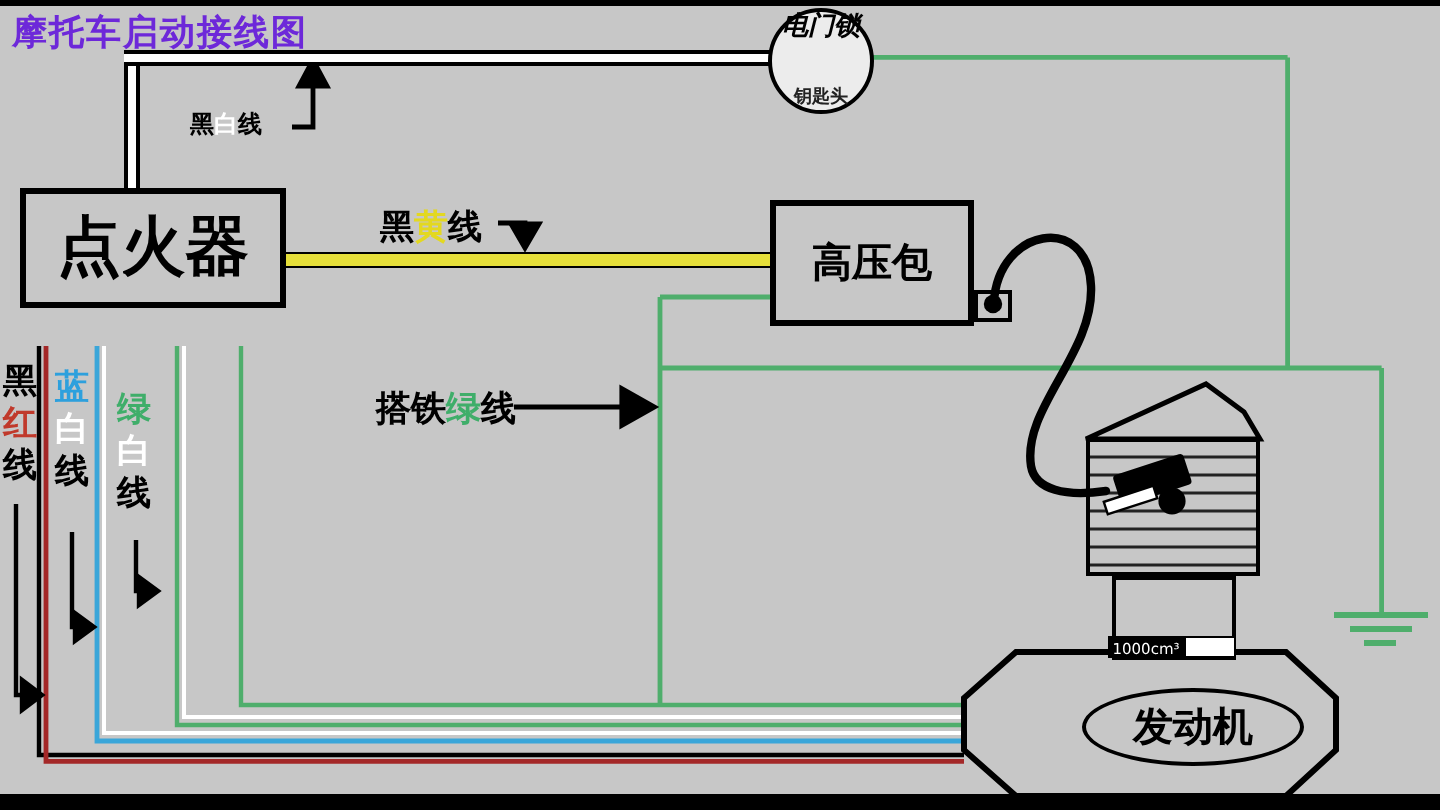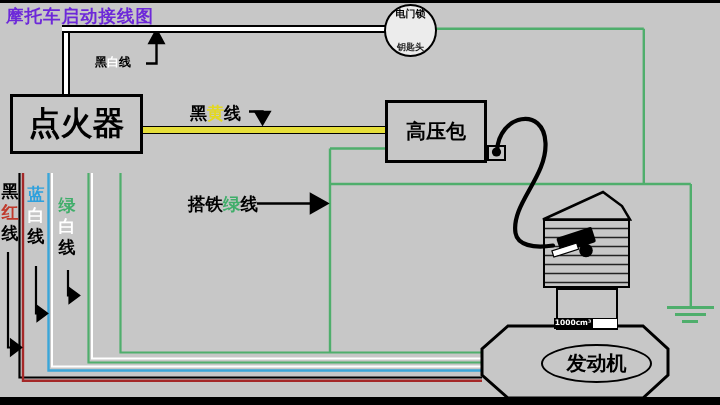--- a/index.html
+++ b/index.html
@@ -18,27 +18,27 @@
   
   .box{position:absolute;border:3px solid #000;background:#c7c7c7;display:flex;align-items:center;justify-content:center;}
   #igniter{left:10px;top:94px;width:133px;height:60px;font-size:32px;font-weight:bold;}
   #coil{left:385px;top:100px;width:102px;height:63px;font-size:20px;font-weight:bold;text-align:right;}
   #terminal{left:487px;top:145px;width:19px;height:16px;border:2px solid #000;background:#c7c7c7;}
   #switch-circle{
     position:absolute;left:384px;top:4px;width:53px;height:53px;border:2.5px solid #000;
     border-radius:50%;background:#ececec;display:flex;flex-direction:column;
     align-items:center;justify-content:center;line-height:1.05;
   }
-  #switch-circle .main{font-size:10px;font-weight:bold;}
+  #switch-circle .main{font-size:13px;font-weight:bold;font-style:italic;}
   #switch-circle .sub{font-size:9px;font-weight:bold;color:#222;margin-top:24px;}
   
   #head{left:543px;top:219px;width:87px;height:69px;border:2.5px solid #000;background:#c7c7c7;position:absolute;}
   #neck{left:556px;top:288px;width:62px;height:42px;border:2.5px solid #000;background:#c7c7c7;position:absolute;}
   #cc-black{left:554px;top:318px;width:38px;height:11px;background:#000;color:#fff;font-size:7.5px;
-    display:flex;align-items:flex-start;justify-content:center;position:absolute;font-weight:bold;}
+    display:flex;align-items:flex-end;justify-content:center;position:absolute;font-weight:normal;}
   #cc-white{left:592px;top:318px;width:26px;height:11px;background:#fff;border:1px solid #000;position:absolute;}
   #engine-ellipse{
     position:absolute;left:541px;top:344px;width:111px;height:39px;border:2.5px solid #000;
     border-radius:50%;background:#c7c7c7;display:flex;align-items:center;justify-content:center;
     font-size:20px;font-weight:bold;
   }
   
   #bw-v{left:62px;top:25px;width:8px;height:70px;background:#fff;border-left:2px solid #000;border-right:2px solid #000;position:absolute;}
   #bw-h{left:62px;top:25px;width:323px;height:8px;background:#fff;border-top:2px solid #000;border-bottom:2px solid #000;position:absolute;}
   #by-h{left:143px;top:126px;width:243px;height:7.6px;background:#e6df3a;border-top:1.8px solid #000;border-bottom:1.8px solid #000;position:absolute;}

